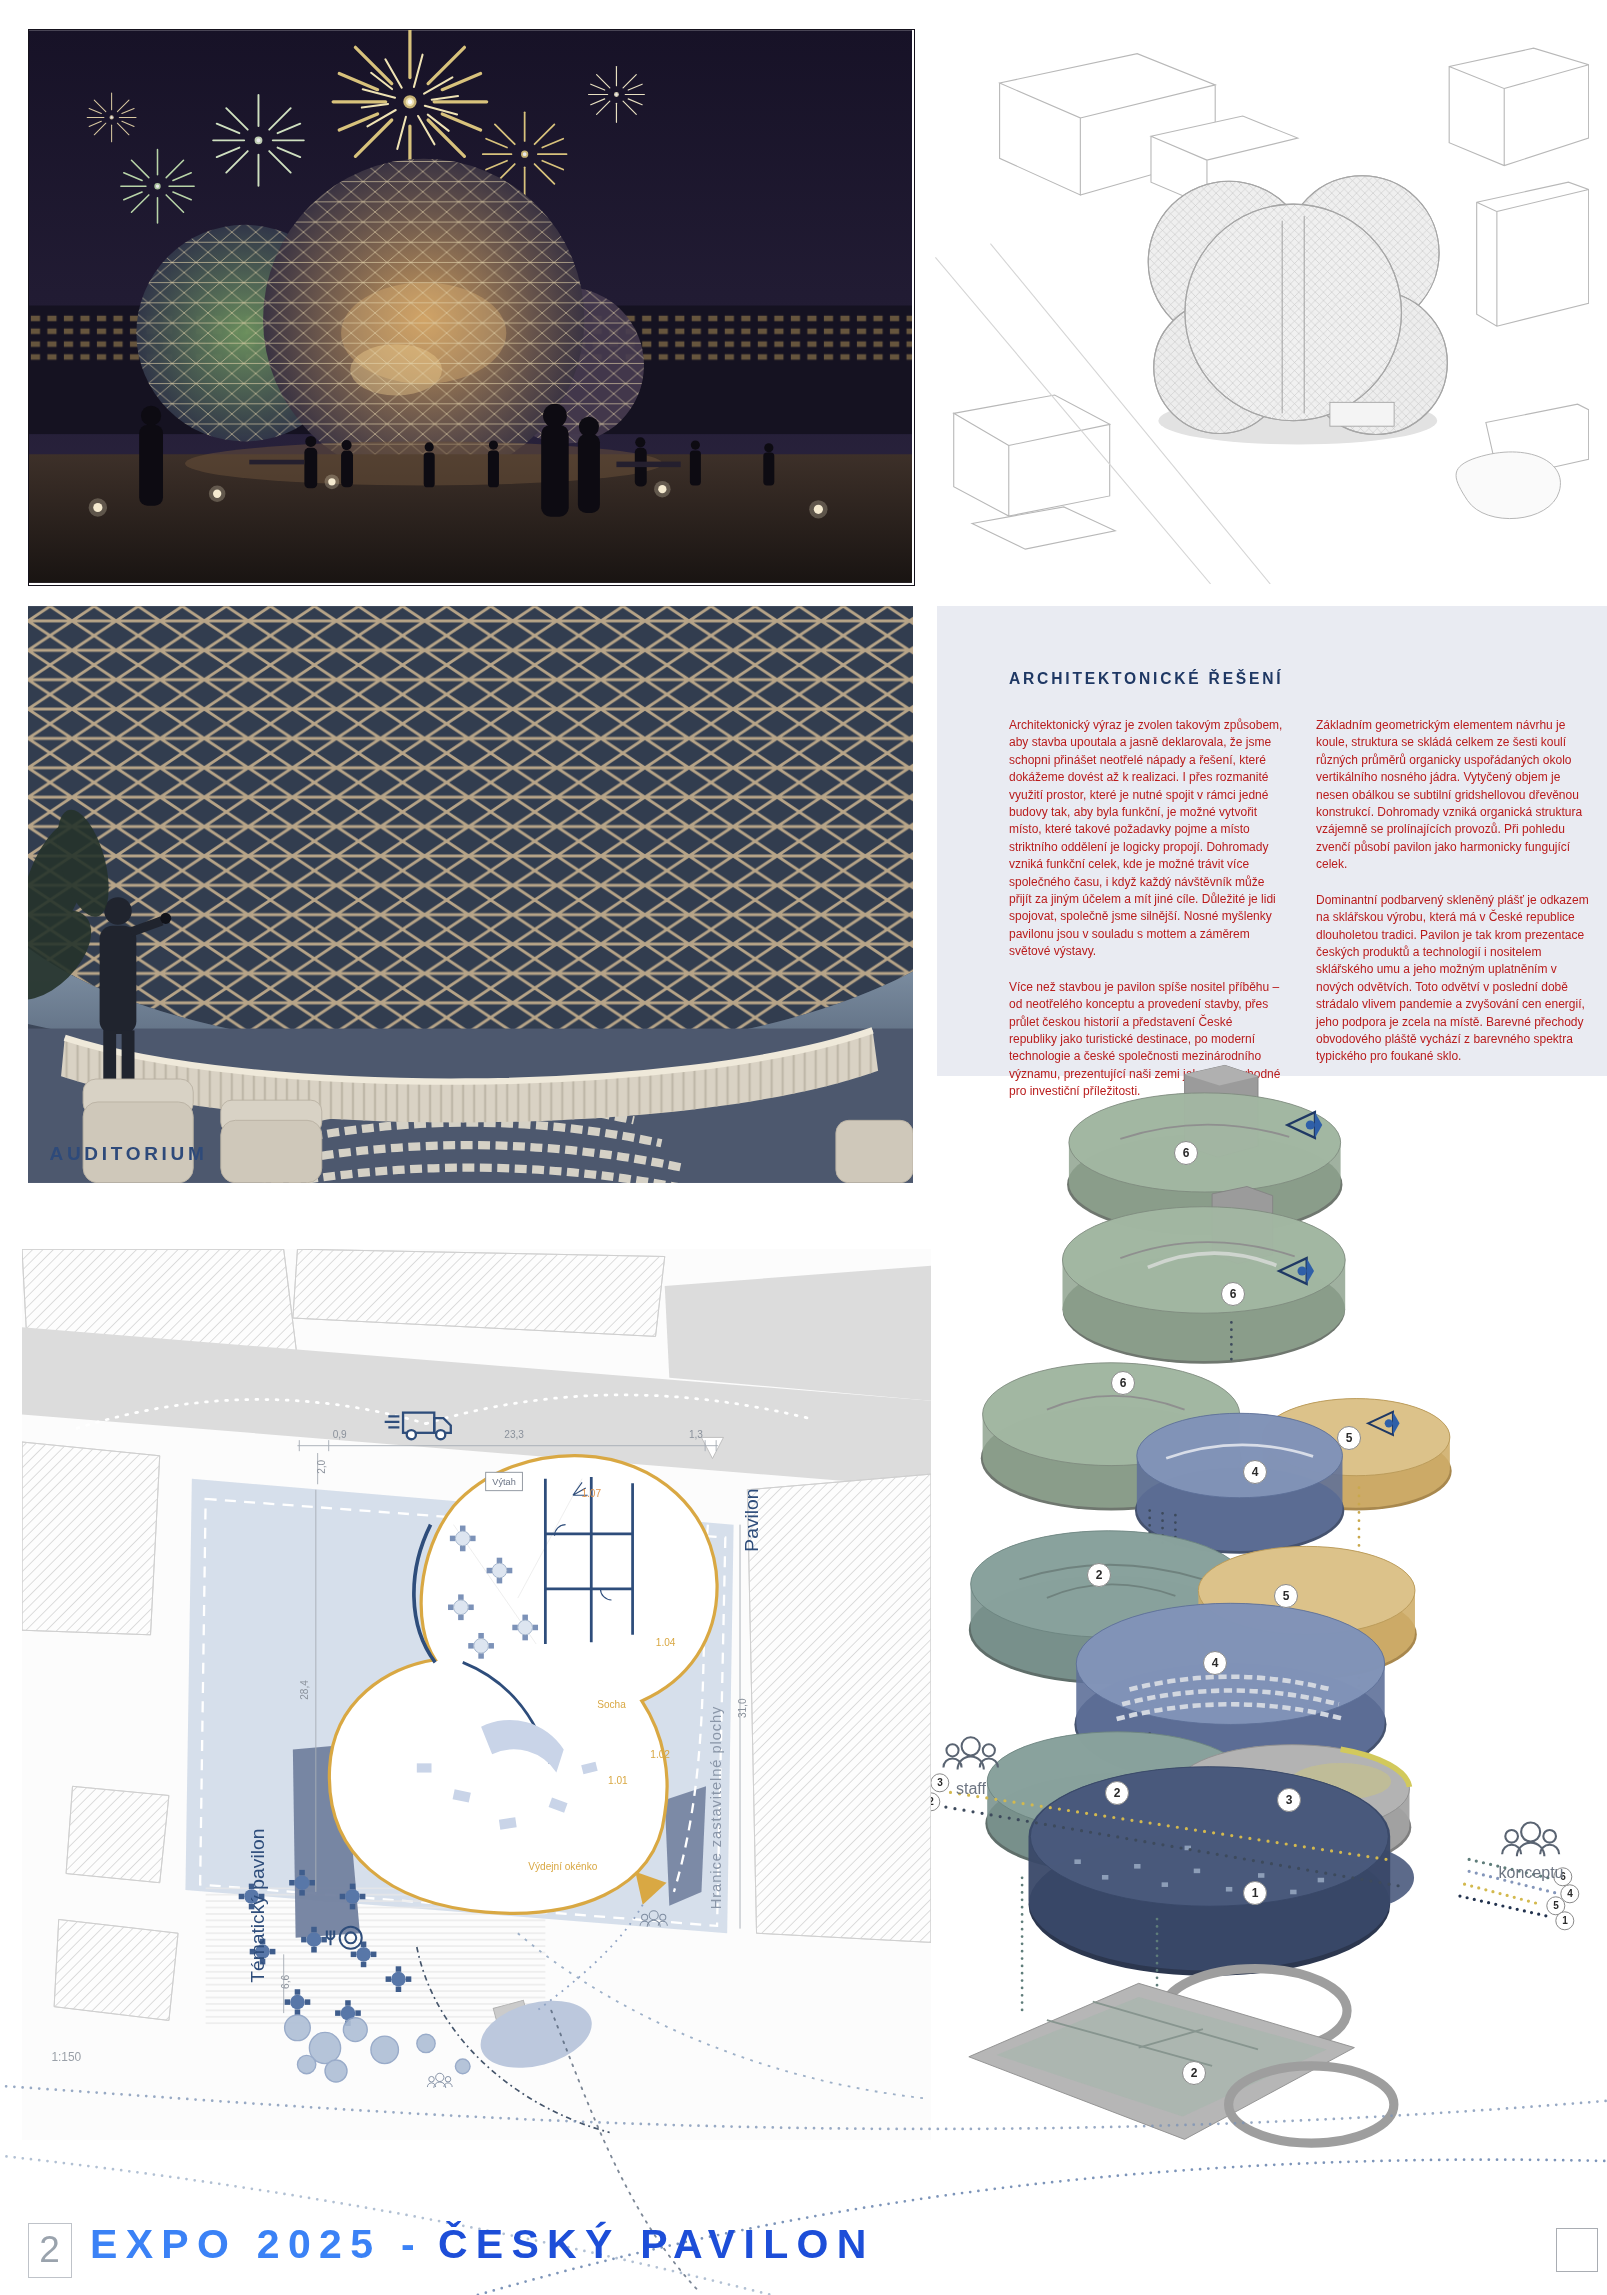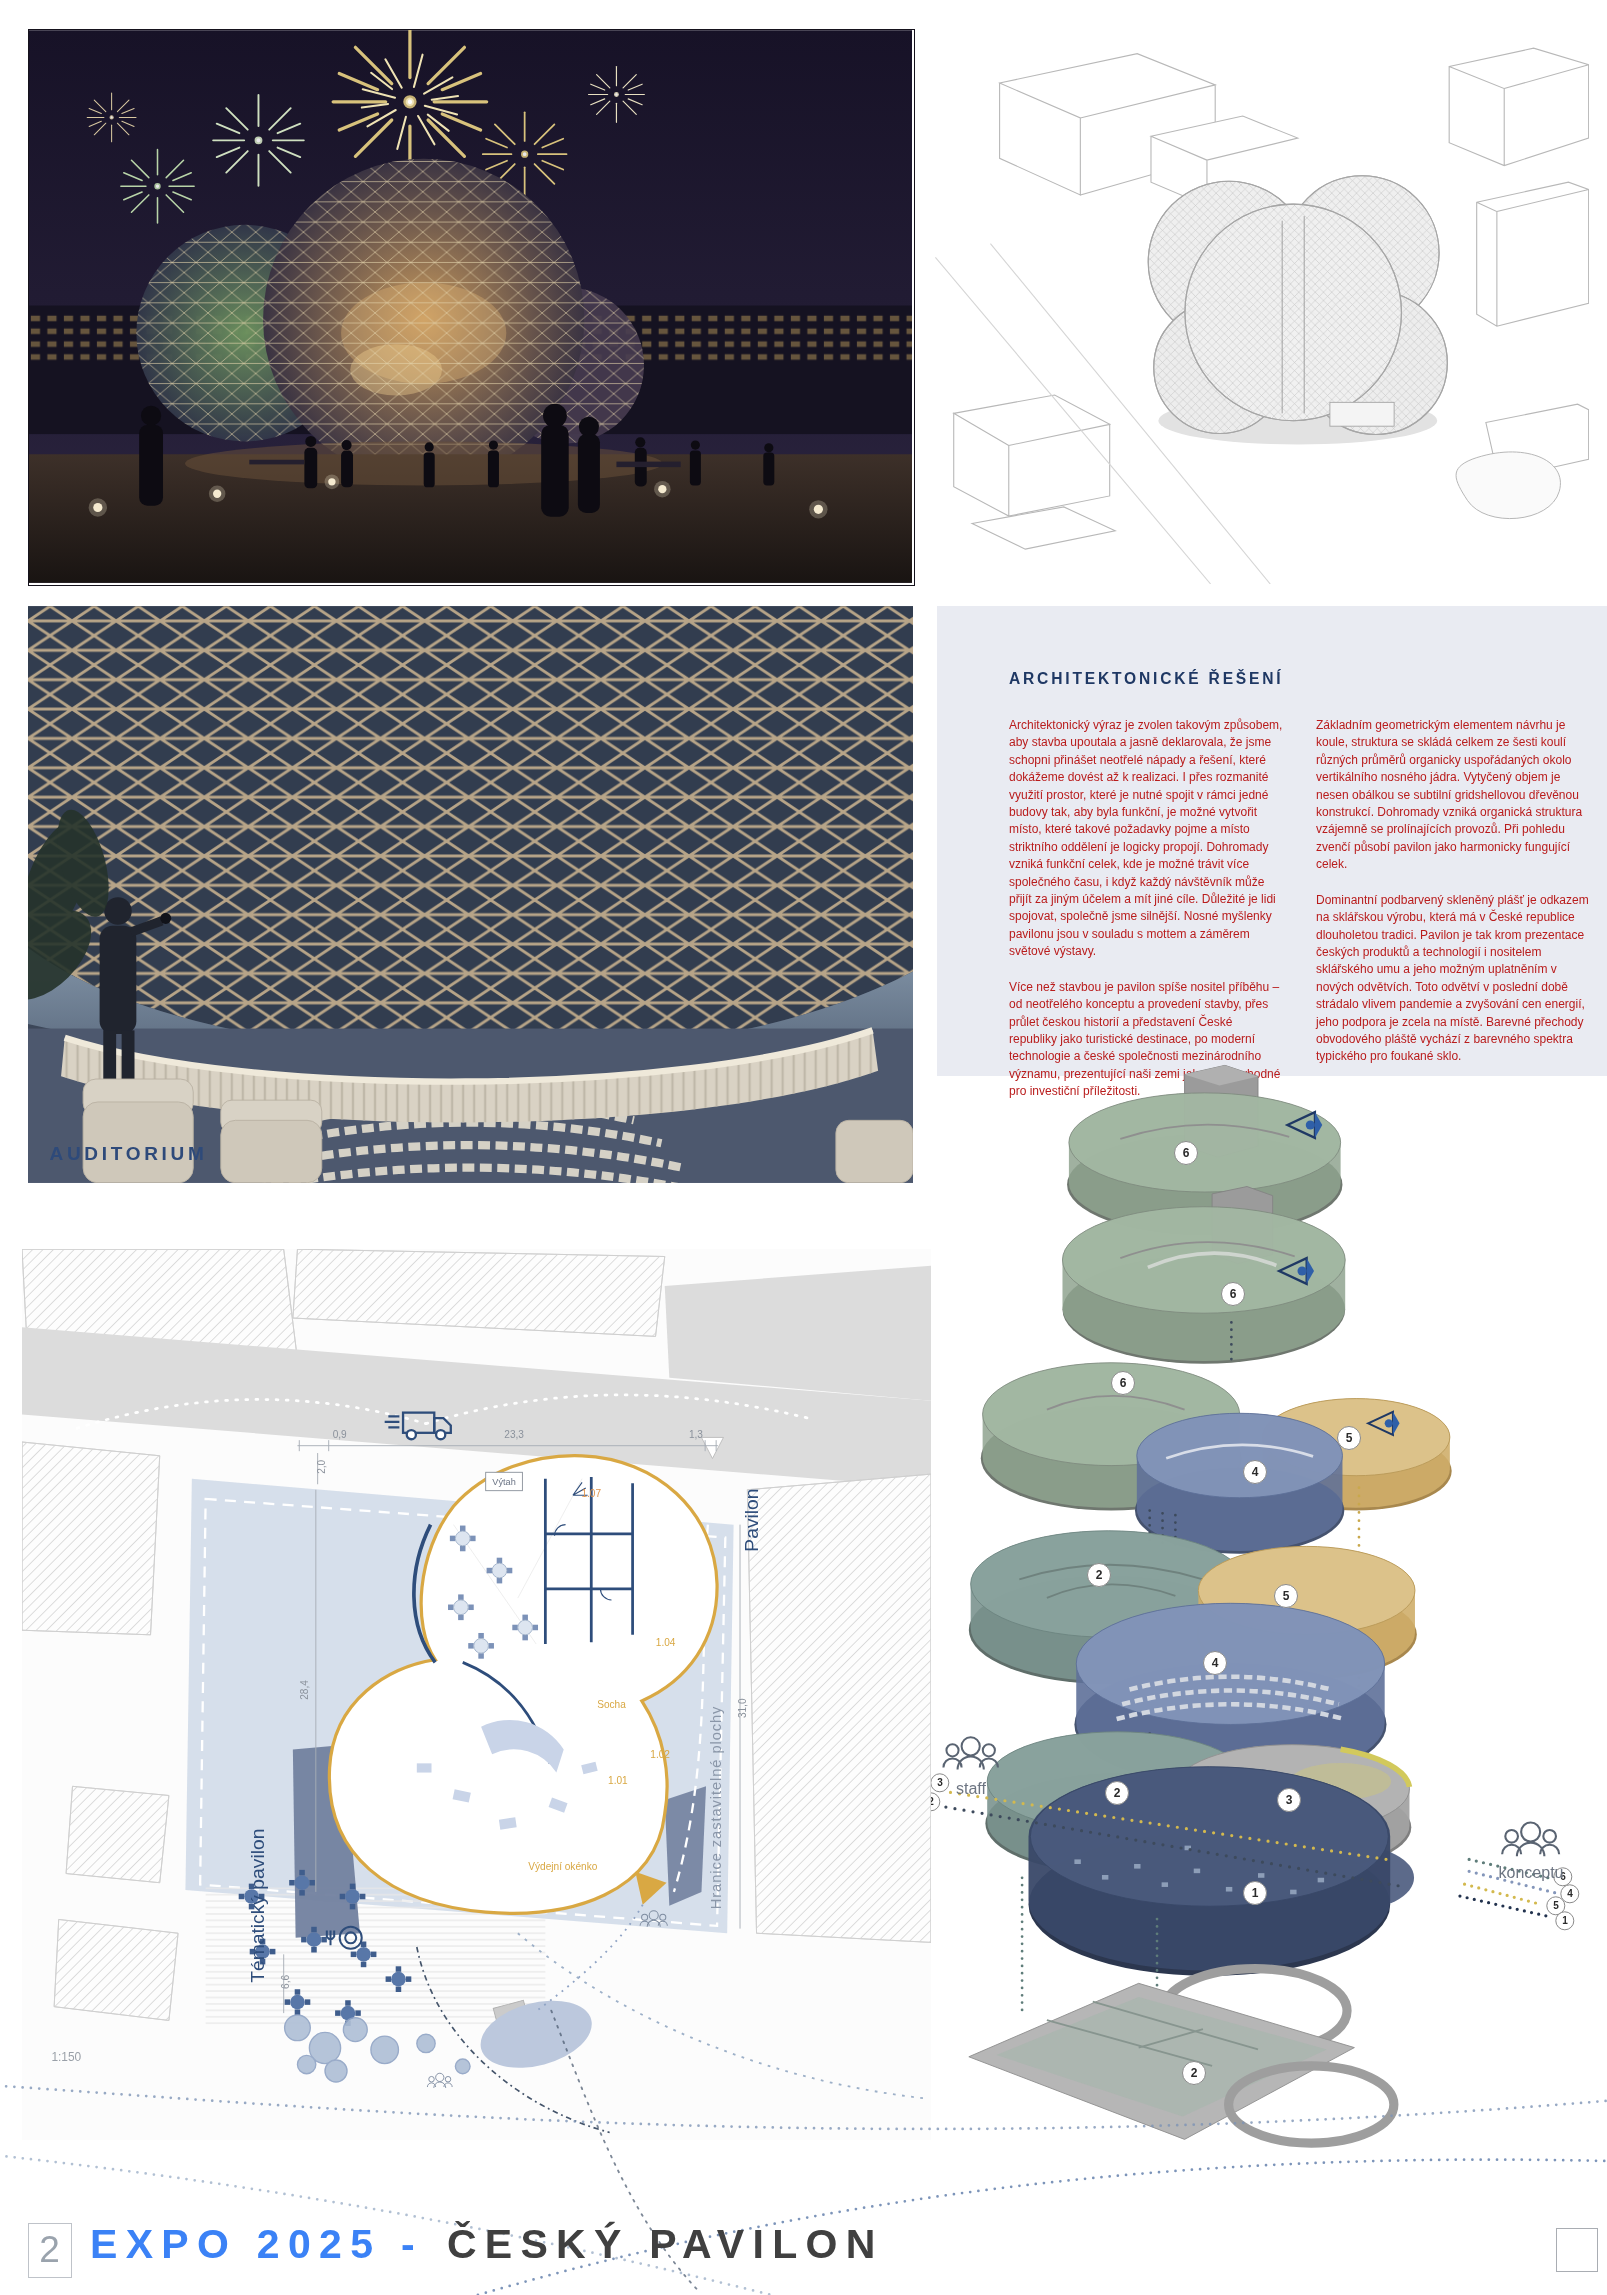--- a/index.html
+++ b/index.html
@@ -28,21 +28,21 @@
          display:flex;align-items:center;justify-content:center;transform:translate(-50%,-50%);}
   .badge.small{width:17.4px;height:17.4px;font-size:10px;background:rgba(255,255,255,.95);}
   .icon-label{position:absolute;font-size:16px;color:#6d7582;transform:translateX(-50%);}
   
   .titlebar{left:0;top:2208px;width:1607px;height:88px;}
   .pnum{position:absolute;left:27.5px;top:14.7px;width:42px;height:53px;border:1.8px solid #bfc3c9;
         color:#9aa3ad;font-size:37px;display:flex;align-items:center;justify-content:center;}
   .title{position:absolute;left:90px;top:13px;margin:0;font-size:41px;font-weight:bold;
          letter-spacing:8.3px;white-space:nowrap;}
   .t-navy{color:#3b82f6;}
-  .t-gold{color:#404040;margin-left:24px;}
+  .t-gold{color:#1d4ed8;margin-left:15px;}
   .corner{position:absolute;right:9.2px;top:20px;width:40px;height:42px;border:1.8px solid #a9adb3;background:#fff;}
   .deco{left:0;top:1974px;width:1607px;height:321px;pointer-events:none;}
 </style>
 </head>
 <body>
 
 <div class="board">
 
   <section class="abs photo-night">
     <svg width="883" height="553" viewBox="0 0 962 602">

